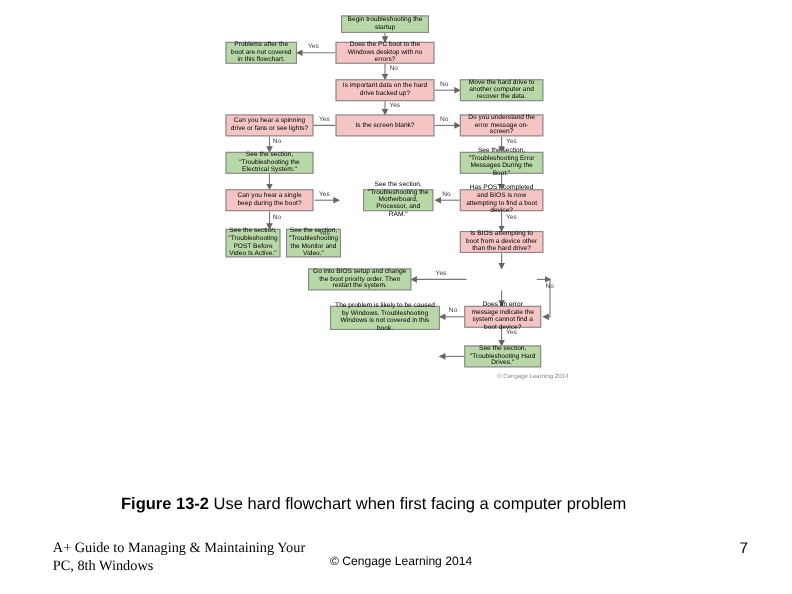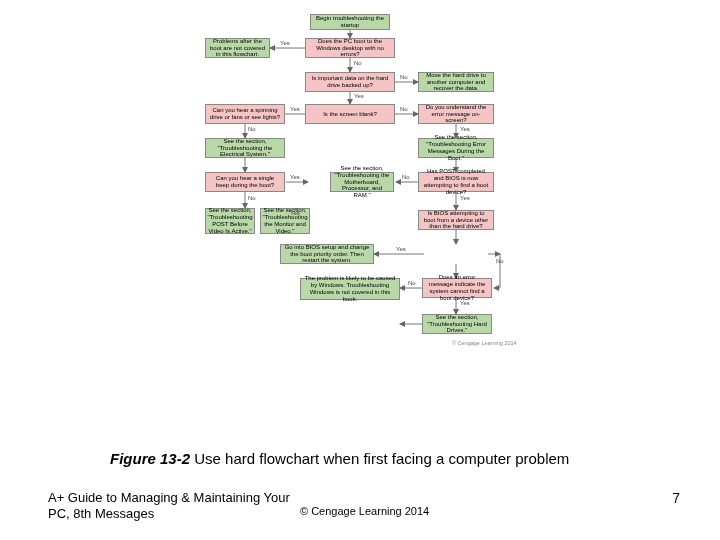--- a/index.html
+++ b/index.html
@@ -41,28 +41,28 @@
     left: 0; top: 0; width: 320px; height: 430px;
     pointer-events: none;
   }
   .caption {
     position: absolute;
     left: 110px;
     top: 450px;
     font-size: 15px;
     font-family: Arial, sans-serif;
   }
-  .caption b { font-weight: bold; font-style: italic; }
+  .caption b { font-weight: bold; }
   .footer-left {
     position: absolute;
     left: 48px;
     top: 490px;
     font-size: 13px;
     line-height: 1.25;
-    font-family: Liberation Sans, sans-serif;
+    font-family: Liberation Serif, serif;
   }
   .footer-center {
     position: absolute;
     left: 300px;
     top: 505px;
     font-size: 11px;
   }
   .footer-right {
     position: absolute;
     right: 40px;
@@ -155,16 +155,16 @@
 
   <span class="credit" style="left:252px; top:330px;">© Cengage Learning 2014</span>
 </div>
 
 <div class="caption">
   <b>Figure 13-2</b><span>  Use hard flowchart when first facing a computer problem</span>
 </div>
 
 <div class="footer-left">
   <span>A+ Guide to Managing &amp; Maintaining Your</span><br>
-  <span>PC, 8th Messages</span>
+  <span>PC, 8th Windows</span>
 </div>
 <div class="footer-center">© Cengage Learning 2014</div>
 <div class="footer-right">7</div>
 
 </body></html>

